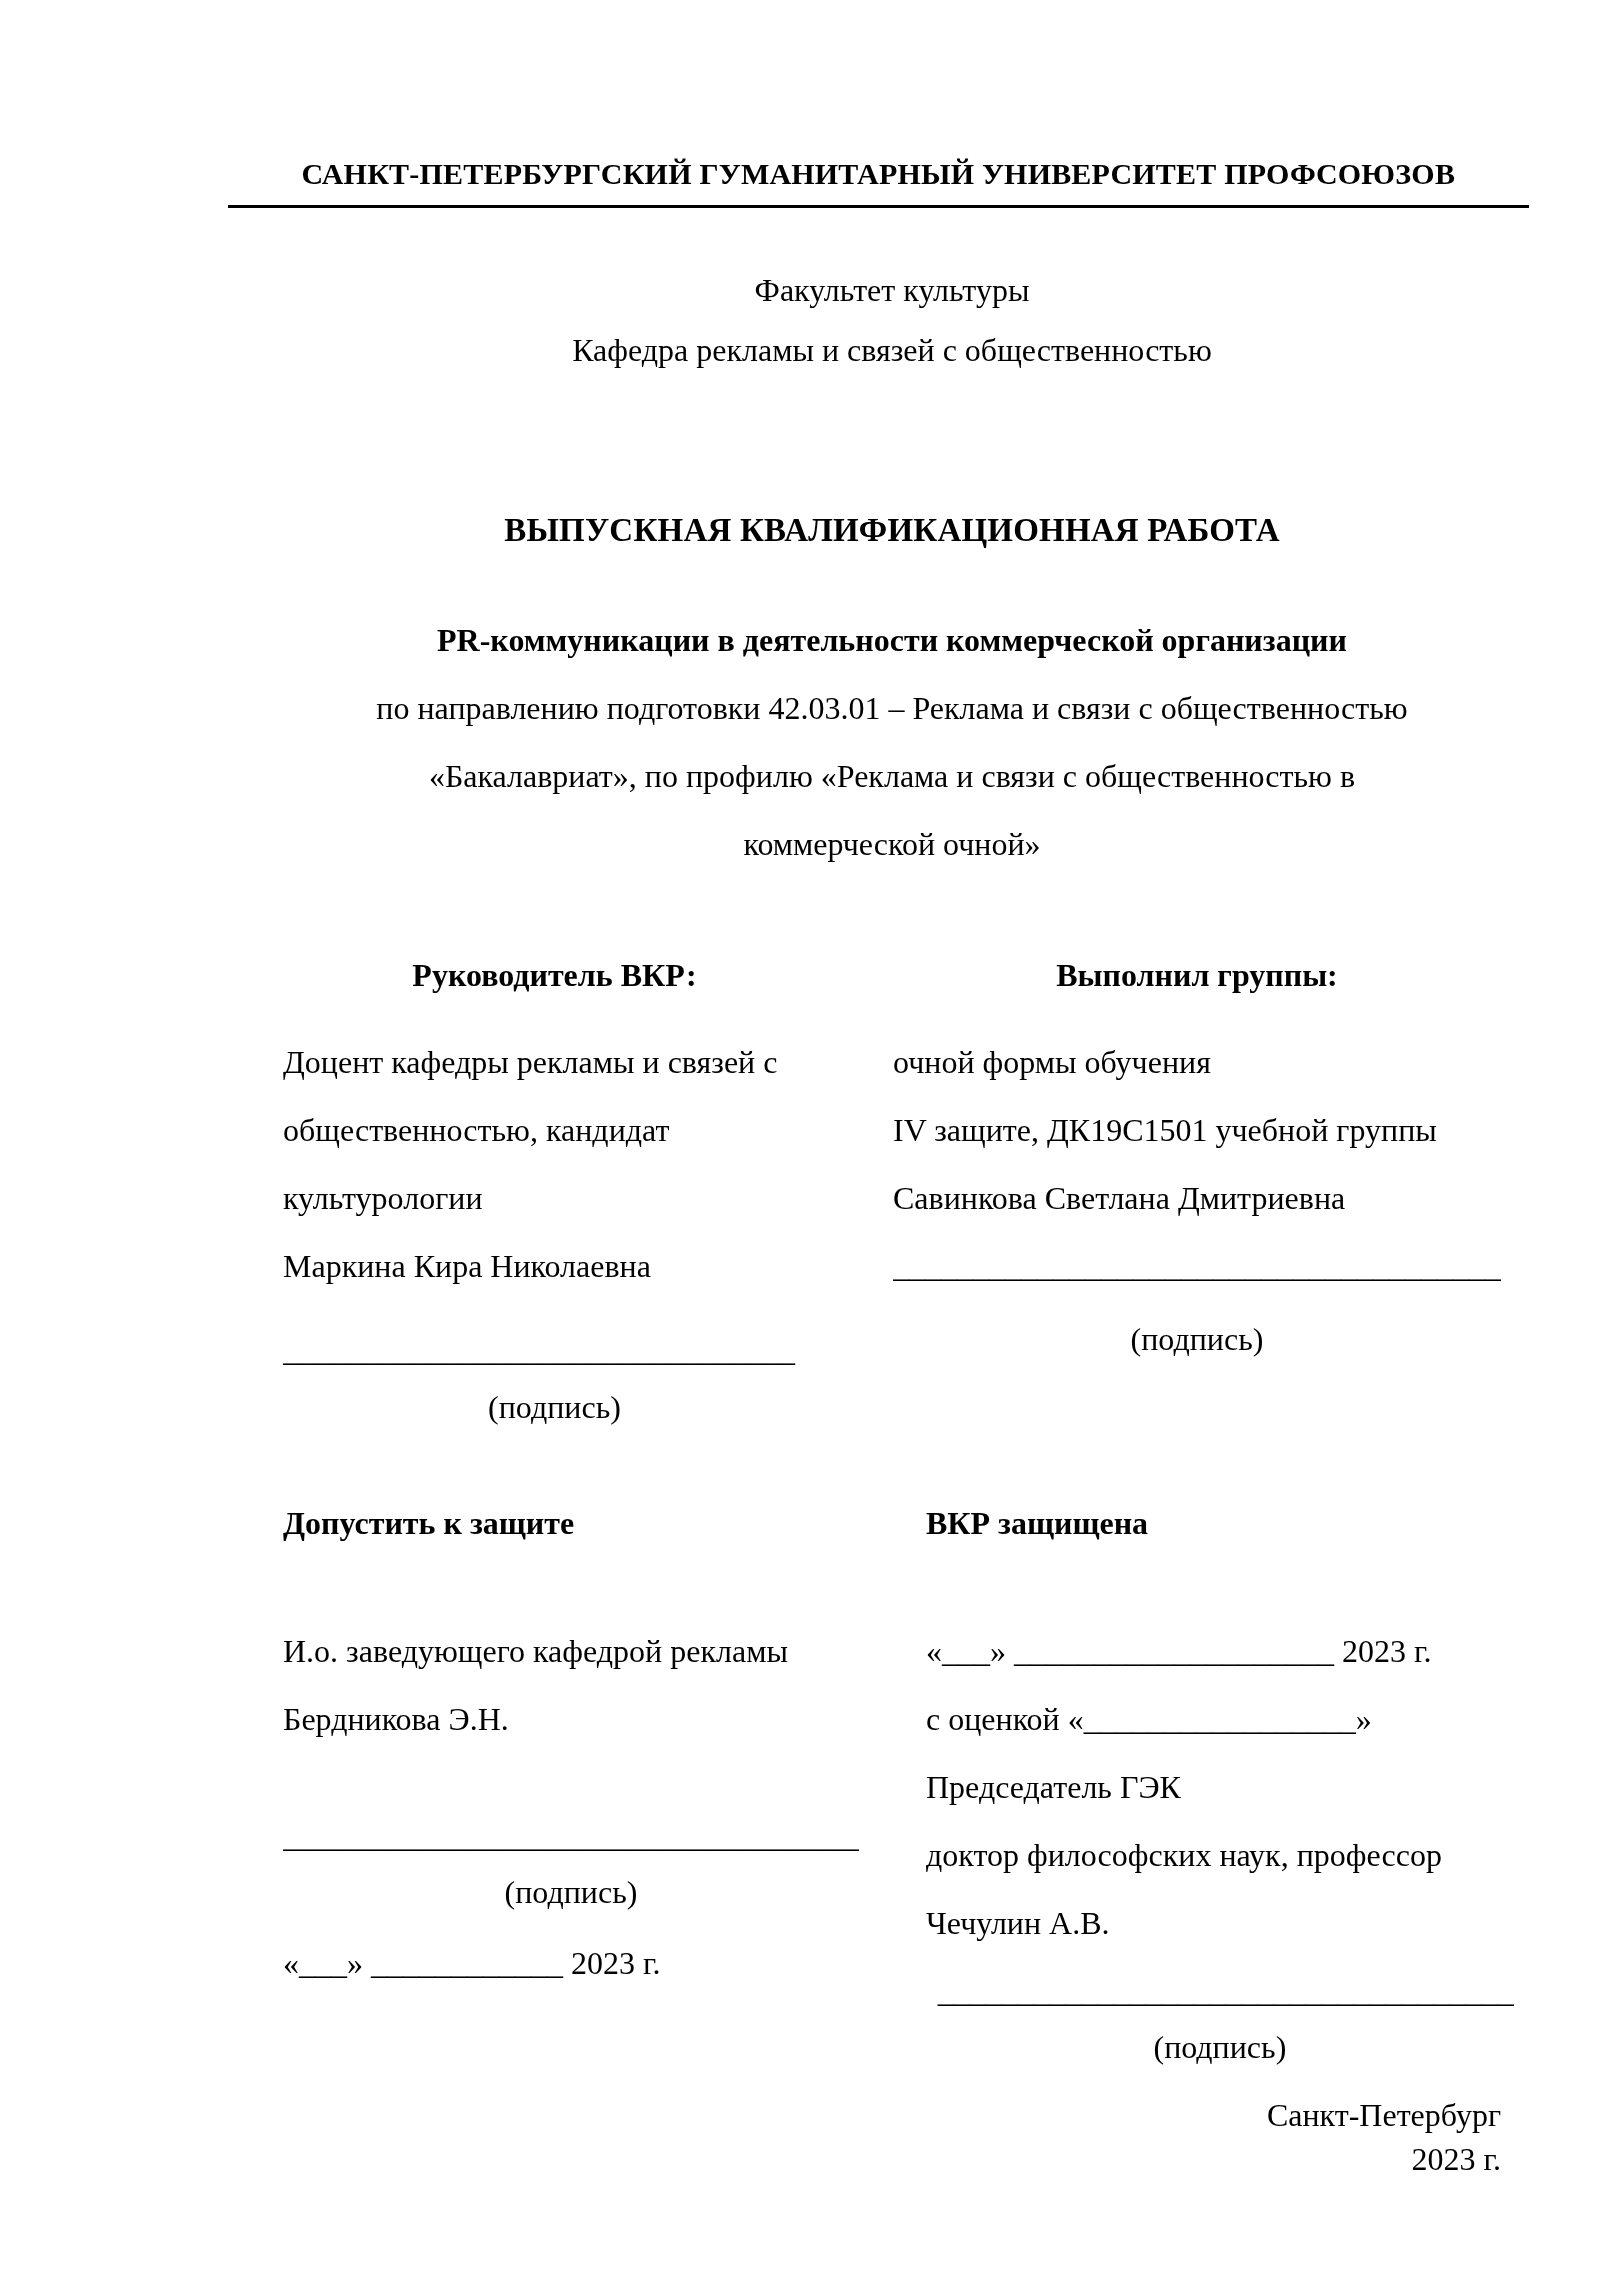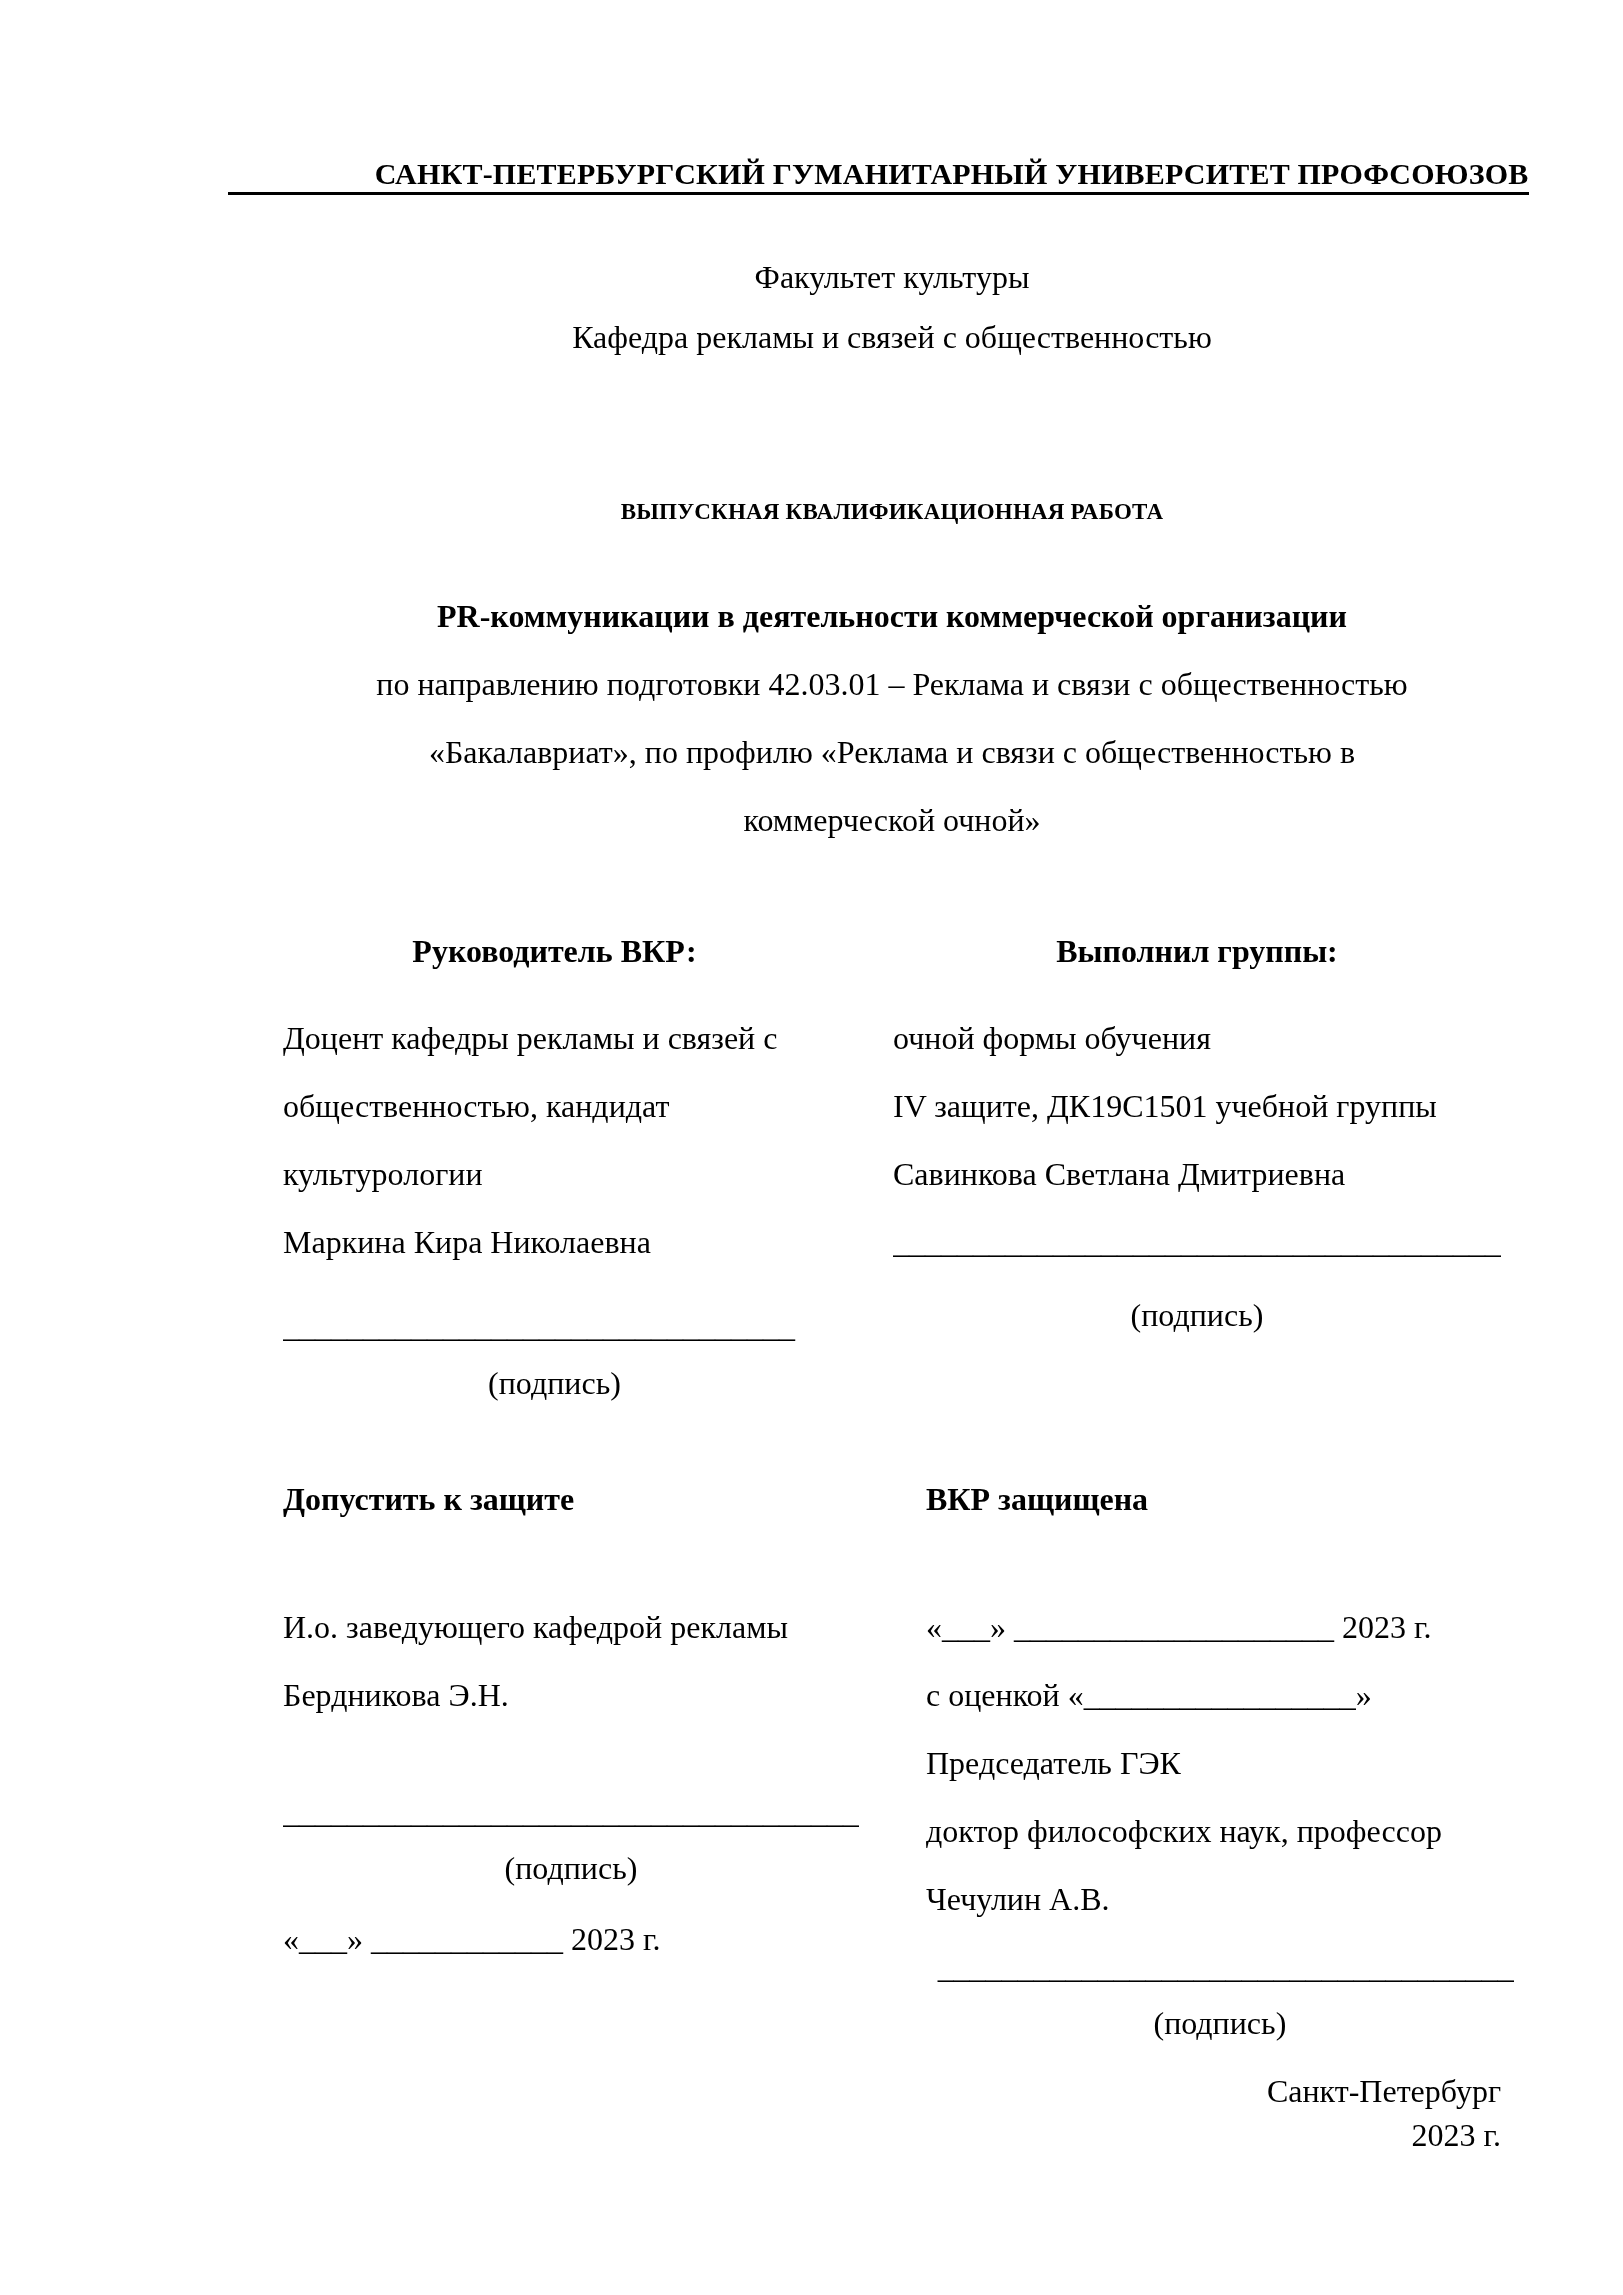--- a/index.html
+++ b/index.html
@@ -8,37 +8,37 @@
     width: 1623px;
     height: 2295px;
     overflow: hidden;
     font-family: "Liberation Serif", "DejaVu Serif", serif;
     font-size: 32px;
     color: #000000;
   }
   .page { padding: 157px 122px 0 283px; }
 
   .uni-header {
-    text-align: right;
+    text-align: center;
     font-weight: bold;
     font-size: 30px;
     letter-spacing: 0.2px;
-    padding-bottom: 1px;
+    padding-bottom: 14px;
     border-bottom: 3.1px solid #000;
     margin-left: -55px;
     margin-right: -27.5px;
     white-space: nowrap;
   }
 
   .top-center { text-align: center; line-height: 60px; margin-top: 52px; }
 
   .work-type {
     text-align: center;
     font-weight: bold;
-    font-size: 23px;
+    font-size: 33px;
     margin-top: 132px;
     letter-spacing: 0.2px;
   }
 
   .title-block { text-align: center; line-height: 68px; margin-top: 57px; }
   .thesis-title { font-weight: bold; }
 
   .columns { display: flex; }
   .section-sign { margin-top: 63px; }
   .section-approve { margin-top: 58px; }

